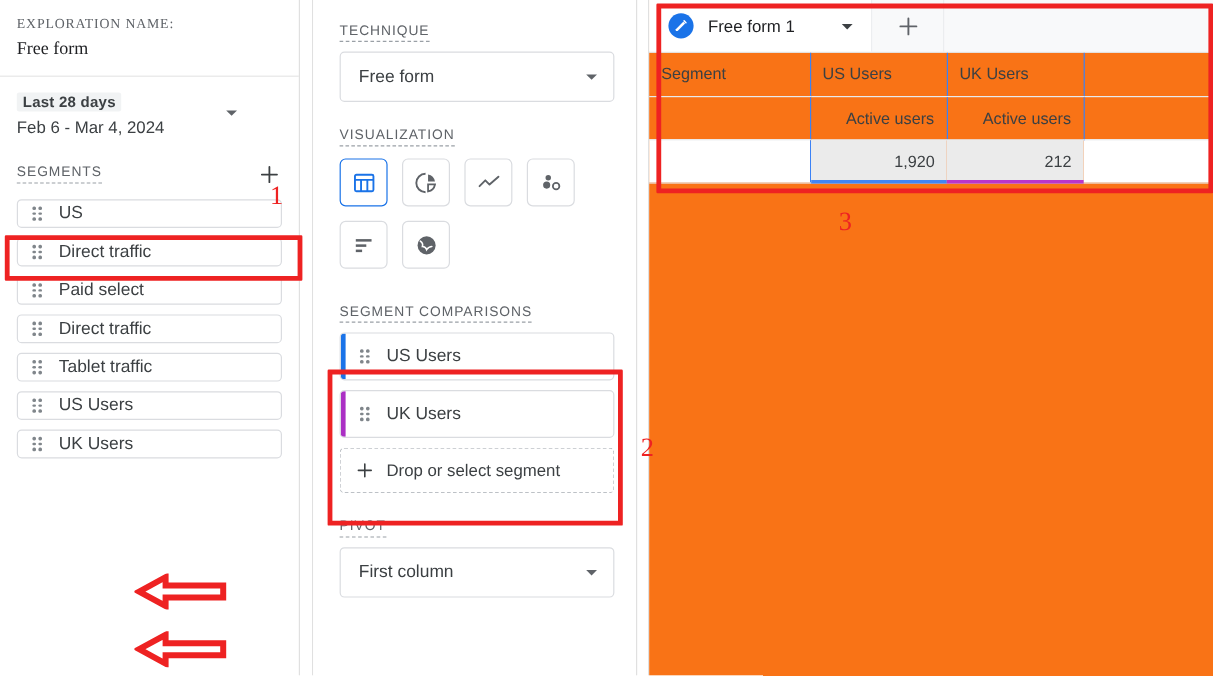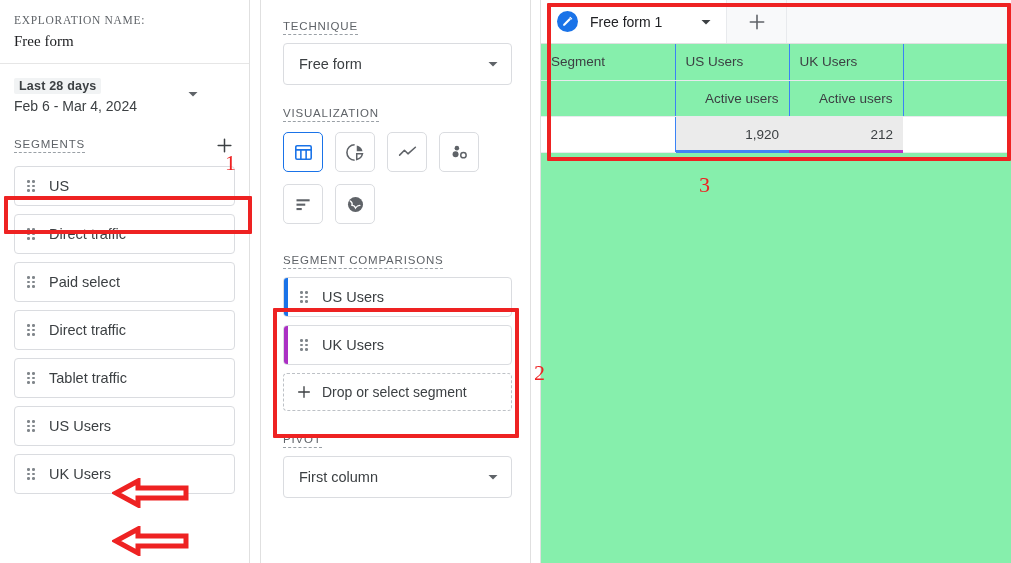--- a/index.html
+++ b/index.html
@@ -94,21 +94,21 @@
     padding-bottom: 2px;
   }
   .plus-btn {
     margin-left: auto; width: 22px; height: 22px;
     display: flex; align-items: center; justify-content: center;
     cursor: pointer;
   }
 
   .seg-list { padding: 2px 14px 0 14px; }
   .seg-item {
-    height: 40px; margin-bottom: 8px;
+    height: 24px; margin-bottom: 8px;
     border: 1px solid #dadce0; border-radius: 4px;
     background: #fff;
     display: flex; align-items: center;
     padding-left: 12px;
     position: relative;
     cursor: pointer;
   }
   .seg-item .seg-label {
     font-size: 14.5px; color: #3c4043; margin-left: 14px;
   }
@@ -162,21 +162,21 @@
   .drop-zone {
     height: 38px; border: 1px dashed #bdc1c6; border-radius: 4px;
     display: flex; align-items: center; padding-left: 12px;
     cursor: pointer;
   }
   .drop-zone .dz-label {
     font-size: 14px; color: #3c4043; margin-left: 10px;
   }
 
   
-  #report-panel { background: #86efac; }
+  #report-panel { background: #f97316; }
   .tabbar {
     height: 44px; display: flex; align-items: stretch;
     background: #f8f9fa;
     border-bottom: 1px solid #e0e0e0;
   }
   .tab-active {
     background: #ffffff; display: flex; align-items: center;
     padding: 0 14px 0 16px; min-width: 186px;
     border-right: 1px solid #e8eaed;
     cursor: pointer;

